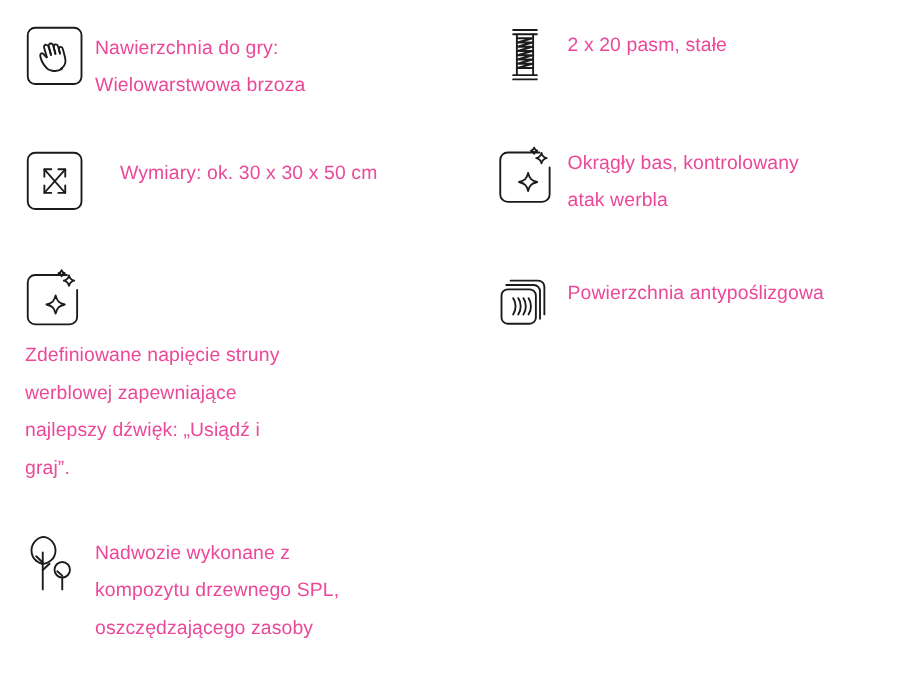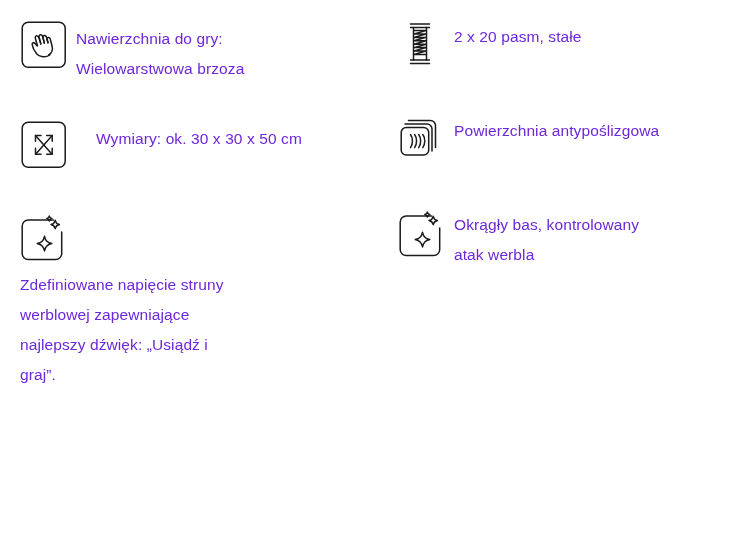--- a/index.html
+++ b/index.html
@@ -59,21 +59,21 @@
   }
 
   .feature-icon svg {
     display: block;
   }
 
   .feature-text {
     flex: 1 1 auto;
     font-size: 15.5px;
     line-height: 30px;
-    color: #6d28d9;
+    color: #ec4899;
     letter-spacing: 0.1px;
     padding-top: 6px;
     white-space: pre-line;
   }
 
   
   .col-left .feature-item:nth-child(1) { margin-top: 6px; }
   .col-left .feature-item:nth-child(2) { margin-top: 34px; gap: 20px; }
   .col-left .feature-item:nth-child(3) { margin-top: 34px; flex-direction: column; }
   .col-left .feature-item:nth-child(4) { margin-top: 32px; }
@@ -128,63 +128,81 @@
           <path d="M31 14.5 c2.7-0.6 3.6-1.6 4.2-4.2 0.6 2.6 1.5 3.6 4.2 4.2 -2.7 0.6 -3.6 1.6 -4.2 4.2 -0.6-2.6 -1.5-3.6 -4.2-4.2 Z"></path>
           <path d="M26.8 8.6 c1.6-0.4 2.1-0.9 2.5-2.5 0.4 1.6 0.9 2.1 2.5 2.5 -1.6 0.4 -2.1 0.9 -2.5 2.5 -0.4-1.6 -0.9-2.1 -2.5-2.5 Z"></path>
         </svg>
       </div>
       <div class="feature-text">Zdefiniowane napięcie struny
 werblowej zapewniające
 najlepszy dźwięk: „Usiądź i
 graj”.</div>
     </div>
 
+    <div class="feature-item">
+      <div class="feature-icon">
+        <svg width="48" height="52" viewBox="0 0 48 52" fill="none" stroke="#1b1b1b" stroke-width="1.5" stroke-linecap="round" stroke-linejoin="round">
+          <path d="M14.8 5.5 c-5.4 0.6 -9.6 5.2 -9.6 10.8 0 3.3 1.5 6.3 3.8 8.3"></path>
+          <path d="M14.8 5.5 c5.4 0.6 9.6 5.2 9.6 10.8 0 6 -4.8 10.8 -10.8 10.8"></path>
+          <path d="M9 24.6 c1.4 1.2 3.1 2 5 2.3"></path>
+          <path d="M14.2 18 L14.2 47.5"></path>
+          <path d="M14.2 26 L9 21"></path>
+          <path d="M14.2 32 L19.6 27"></path>
+          <circle cx="29.8" cy="31.8" r="6.2"></circle>
+          <path d="M29.8 38 L29.8 47.5"></path>
+          <path d="M29.8 36.5 L25.8 33"></path>
+        </svg>
+      </div>
+      <div class="feature-text">Nadwozie wykonane z
+kompozytu drzewnego SPL,
+oszczędzającego zasoby</div>
+    </div>
 
   </div>
 
   <div class="column column-right col-right">
 
     <div class="feature-item">
       <div class="feature-icon">
         <svg width="48" height="52" viewBox="0 0 48 52" fill="none" stroke="#1b1b1b" stroke-width="1.5" stroke-linecap="round" stroke-linejoin="round">
           <path d="M12.5 6 L31.5 6"></path>
           <path d="M12.5 9.4 L31.5 9.4"></path>
           <path d="M12.5 45.5 L31.5 45.5"></path>
           <path d="M12.5 42.1 L31.5 42.1"></path>
           <path d="M15.5 9.6 L15.5 42"></path>
           <path d="M28.5 9.6 L28.5 42"></path>
           <path d="M16 12.6 h12 l-12 3.4 h12 l-12 3.4 h12 l-12 3.4 h12 l-12 3.4 h12 l-12 3.4 h12 l-12 3.4 h12 l-12 3.4 h12"></path>
         </svg>
       </div>
       <div class="feature-text">2 x 20 pasm, stałe</div>
+    </div>
+
+    <div class="feature-item">
+      <div class="feature-icon">
+        <svg width="48" height="52" viewBox="0 0 48 52" fill="none" stroke="#1b1b1b" stroke-width="1.5" stroke-linecap="round" stroke-linejoin="round">
+          <path d="M33.5 10 H8.2 a6 6 0 0 0 -6 6 v27.5 a6 6 0 0 0 6 6 h27.5 a6 6 0 0 0 6 -6 V22"></path>
+          <path d="M17.2 33.6 c4.6-1.1 6.2-2.7 7.3-7.3 1.1 4.6 2.7 6.2 7.3 7.3 -4.6 1.1 -6.2 2.7 -7.3 7.3 -1.1-4.6 -2.7-6.2 -7.3-7.3 Z"></path>
+          <path d="M31 14.5 c2.7-0.6 3.6-1.6 4.2-4.2 0.6 2.6 1.5 3.6 4.2 4.2 -2.7 0.6 -3.6 1.6 -4.2 4.2 -0.6-2.6 -1.5-3.6 -4.2-4.2 Z"></path>
+          <path d="M26.8 8.6 c1.6-0.4 2.1-0.9 2.5-2.5 0.4 1.6 0.9 2.1 2.5 2.5 -1.6 0.4 -2.1 0.9 -2.5 2.5 -0.4-1.6 -0.9-2.1 -2.5-2.5 Z"></path>
+        </svg>
+      </div>
+      <div class="feature-text">Okrągły bas, kontrolowany
+atak werbla</div>
     </div>
 
     <div class="feature-item">
       <div class="feature-icon">
         <svg width="48" height="50" viewBox="0 0 48 50" fill="none" stroke="#1b1b1b" stroke-width="1.5" stroke-linecap="round" stroke-linejoin="round">
           <path d="M10.5 8.5 h22 a5 5 0 0 1 5 5 v22"></path>
           <path d="M7 12 h22 a5 5 0 0 1 5 5 v22"></path>
           <rect x="3.2" y="15.5" width="27.5" height="27.5" rx="5"></rect>
           <path d="M12.5 22.5 c2.6 3.4 2.6 9.6 0 13.1"></path>
           <path d="M16.6 22.5 c2.6 3.4 2.6 9.6 0 13.1"></path>
           <path d="M20.7 22.5 c2.6 3.4 2.6 9.6 0 13.1"></path>
           <path d="M24.8 22.5 c2.6 3.4 2.6 9.6 0 13.1"></path>
         </svg>
       </div>
       <div class="feature-text">Powierzchnia antypoślizgowa</div>
     </div>
 
-    <div class="feature-item">
-      <div class="feature-icon">
-        <svg width="48" height="52" viewBox="0 0 48 52" fill="none" stroke="#1b1b1b" stroke-width="1.5" stroke-linecap="round" stroke-linejoin="round">
-          <path d="M33.5 10 H8.2 a6 6 0 0 0 -6 6 v27.5 a6 6 0 0 0 6 6 h27.5 a6 6 0 0 0 6 -6 V22"></path>
-          <path d="M17.2 33.6 c4.6-1.1 6.2-2.7 7.3-7.3 1.1 4.6 2.7 6.2 7.3 7.3 -4.6 1.1 -6.2 2.7 -7.3 7.3 -1.1-4.6 -2.7-6.2 -7.3-7.3 Z"></path>
-          <path d="M31 14.5 c2.7-0.6 3.6-1.6 4.2-4.2 0.6 2.6 1.5 3.6 4.2 4.2 -2.7 0.6 -3.6 1.6 -4.2 4.2 -0.6-2.6 -1.5-3.6 -4.2-4.2 Z"></path>
-          <path d="M26.8 8.6 c1.6-0.4 2.1-0.9 2.5-2.5 0.4 1.6 0.9 2.1 2.5 2.5 -1.6 0.4 -2.1 0.9 -2.5 2.5 -0.4-1.6 -0.9-2.1 -2.5-2.5 Z"></path>
-        </svg>
-      </div>
-      <div class="feature-text">Okrągły bas, kontrolowany
-atak werbla</div>
-    </div>
-
   </div>
 
 </div>
 
 </body></html>

